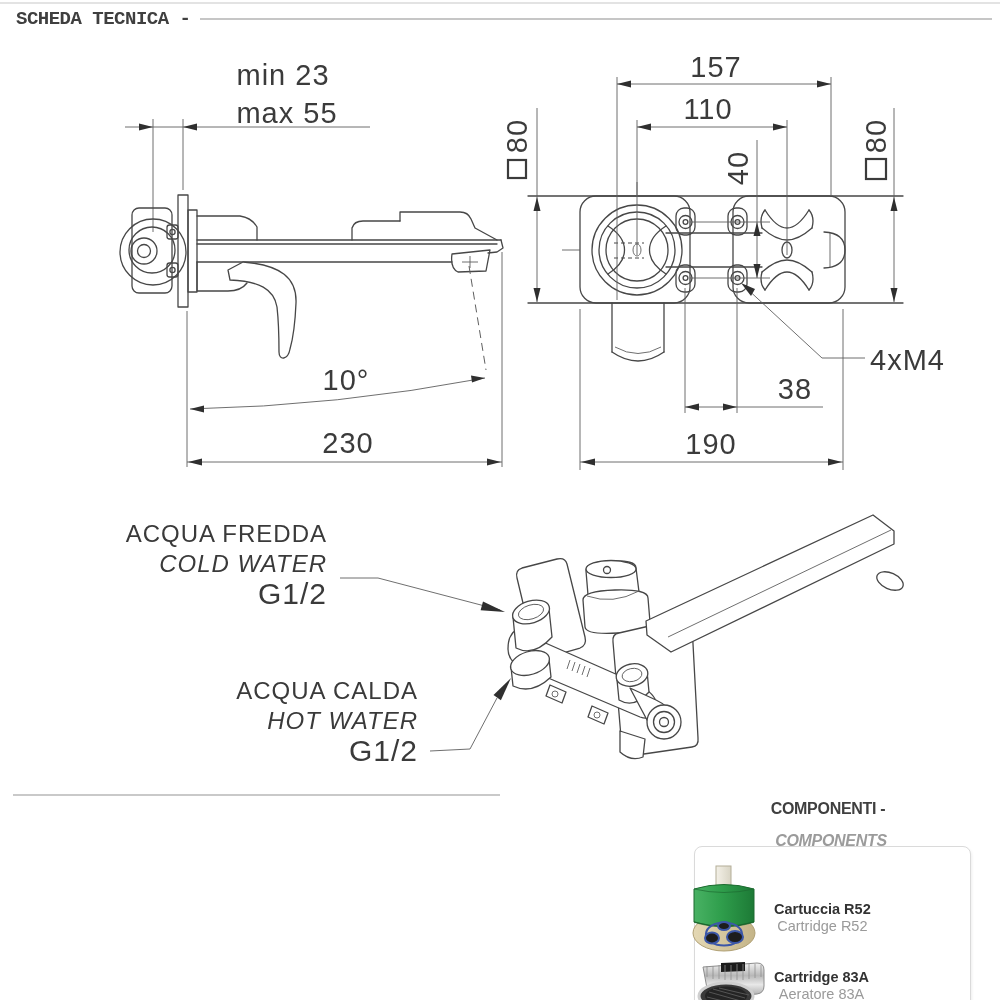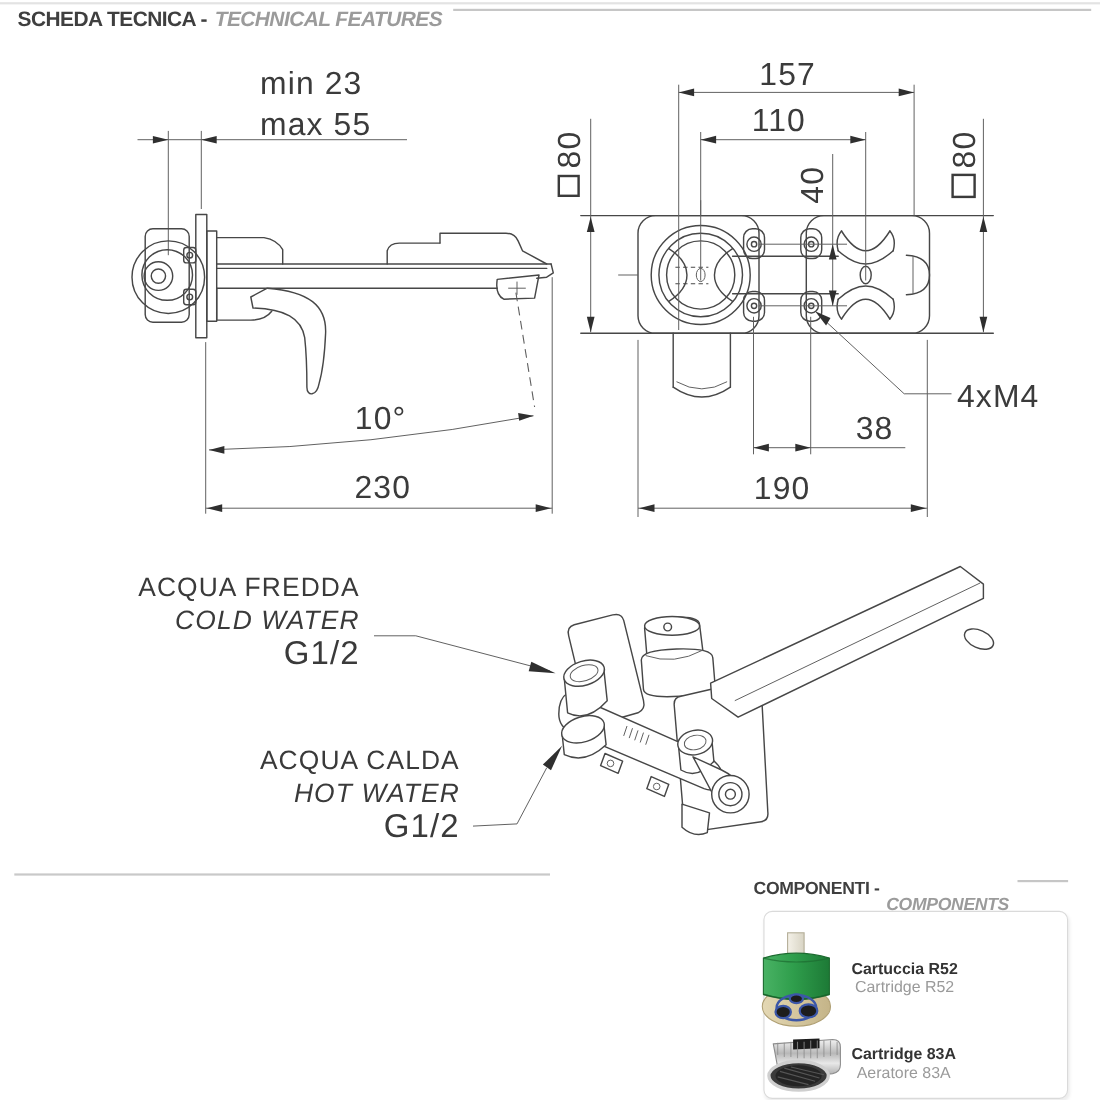--- a/index.html
+++ b/index.html
@@ -1,56 +1,55 @@
 <!DOCTYPE html>
 <html><head>
 <meta charset="utf-8">
 <style>
   html,body{margin:0;padding:0;background:#ffffff;}
   body{width:1000px;height:1000px;position:relative;overflow:hidden;
        font-family:"Liberation Sans",sans-serif;-webkit-font-smoothing:antialiased;}
   .top-rule{position:absolute;left:0;top:2px;width:1000px;height:2px;background:#e3e3e3;}
-  .sheet-header{position:absolute;left:16px;top:8px;width:976px;display:flex;align-items:flex-start;z-index:5;}
+  .sheet-header{position:absolute;left:16px;top:8px;width:976px;display:flex;align-items:center;z-index:5;font-family:Liberation Mono, monospace;}
   .h-it{font-size:19px;font-weight:700;color:#3f3f3f;letter-spacing:-0.5px;white-space:nowrap;}
   .h-en{font-size:19px;font-weight:700;font-style:italic;color:#9b9b9b;letter-spacing:-0.5px;margin-left:7px;white-space:nowrap;}
   .h-line{flex:1;height:2px;background:#c6c6c6;margin-left:10px;}
   svg.drawing{position:absolute;left:0;top:0;z-index:1;}
   .ln{fill:none;stroke:#474747;stroke-width:1.3;stroke-linecap:round;stroke-linejoin:round;}
   .lnw{fill:#ffffff;stroke:#474747;stroke-width:1.3;stroke-linejoin:round;}
   .thin{fill:none;stroke:#5f5f5f;stroke-width:0.9;}
   .dash{fill:none;stroke:#5f5f5f;stroke-width:1;stroke-dasharray:8 5;}
   .hatch{fill:none;stroke:#474747;stroke-width:1;stroke-dasharray:4 3;}
   .arr{fill:#2f2f2f;stroke:none;}
   .dimtxt{fill:#3b3b3b;font-size:29px;letter-spacing:1px;}
   .sq{fill:none;stroke:#3b3b3b;stroke-width:2.2;}
   .labeltxt{fill:#3a3a3a;font-size:24px;letter-spacing:1px;}
   .labelit{font-style:italic;}
   .labelg{font-size:30px;}
   .bottom-rule{position:absolute;left:13px;top:794px;width:487px;height:2px;background:#c9c9c9;}
   .comp{position:absolute;left:685px;top:800px;width:286px;z-index:5;}
-  .comp-header{display:flex;align-items:flex-start;}
+  .comp-header{display:flex;align-items:center;flex-direction:column;}
   .c-it{font-size:16px;font-weight:700;color:#3f3f3f;letter-spacing:-0.3px;white-space:nowrap;}
   .c-en{font-size:16px;font-weight:700;font-style:italic;color:#9b9b9b;letter-spacing:-0.3px;margin-left:6px;white-space:nowrap;margin-top:14px;}
   .c-line{flex:1;height:2px;background:#c6c6c6;margin-left:8px;}
   .comp-panel{position:relative;margin-top:-4px;margin-left:9px;width:275px;height:169px;
       border:1px solid #dadada;border-radius:8px;background:#ffffff;
       box-shadow:1px 2px 3px rgba(0,0,0,0.07);}
   .comp-item-art{position:absolute;}
   .comp-item-labels{position:absolute;left:79px;}
   .comp-name-it{font-size:14.5px;font-weight:700;color:#333333;line-height:17px;}
   .comp-name-en{font-size:14.5px;font-weight:400;color:#9a9a9a;line-height:17px;text-align:center;}
 </style>
 </head>
 <body>
 
 <div class="top-rule"></div>
 
 <div class="sheet-header">
   <span class="h-it">SCHEDA TECNICA -</span>
-  <span class="h-en">TECHNICAL FEATURES</span>
   <span class="h-line"></span>
 </div>
 
 <svg class="drawing" width="1000" height="792" viewBox="0 0 1000 792">
 
   <g>
 
     <g>
       <path class="thin" d="M125,127 H370"></path>
       <path class="thin" d="M153,119 V232"></path>
@@ -327,21 +326,21 @@
       <ellipse cx="33" cy="68" rx="31" ry="18" fill="url(#gTan)" stroke="#b0a074" stroke-width="1"></ellipse>
       <path d="M3,24 Q33,15 63,24 L63,57 Q33,66 3,57 Z" fill="url(#gGreen)" stroke="#1d6b30" stroke-width="1"></path>
       <path d="M3,24 Q33,31 63,24" fill="none" stroke="#1d6b30" stroke-width="1" opacity="0.7"></path>
       <path d="M3,57 Q33,66 63,57" fill="none" stroke="#176028" stroke-width="1.5" opacity="0.6"></path>
       <ellipse cx="33" cy="69" rx="18" ry="11.5" fill="none" stroke="#3c57a8" stroke-width="2.2"></ellipse>
       <ellipse cx="33" cy="61" rx="6" ry="4" fill="#1d1d1d" stroke="#3c57a8" stroke-width="2"></ellipse>
       <ellipse cx="21" cy="73" rx="7" ry="5.5" fill="#1d1d1d" stroke="#3c57a8" stroke-width="2"></ellipse>
       <ellipse cx="44" cy="72" rx="8" ry="6" fill="#1d1d1d" stroke="#3c57a8" stroke-width="2"></ellipse>
       <path d="M6,76 L10,80 M56,78 L60,74" stroke="#8f緑" stroke-width="0" fill="none"></path>
     </svg>
-    <div class="comp-item-labels" style="top:44px;">
+    <div class="comp-item-labels" style="top:54px;">
       <div class="comp-name-it">Cartuccia R52</div>
       <div class="comp-name-en">Cartridge R52</div>
     </div>
 
     <svg class="comp-item-art" style="left:-2px;top:110px;" width="76" height="54" viewBox="0 0 76 54">
       <defs>
         <linearGradient id="gChrome" x1="0" y1="0" x2="0" y2="1">
           <stop offset="0" stop-color="#f2f2f2"></stop>
           <stop offset="0.35" stop-color="#b8b8b8"></stop>
           <stop offset="0.6" stop-color="#e8e8e8"></stop>

